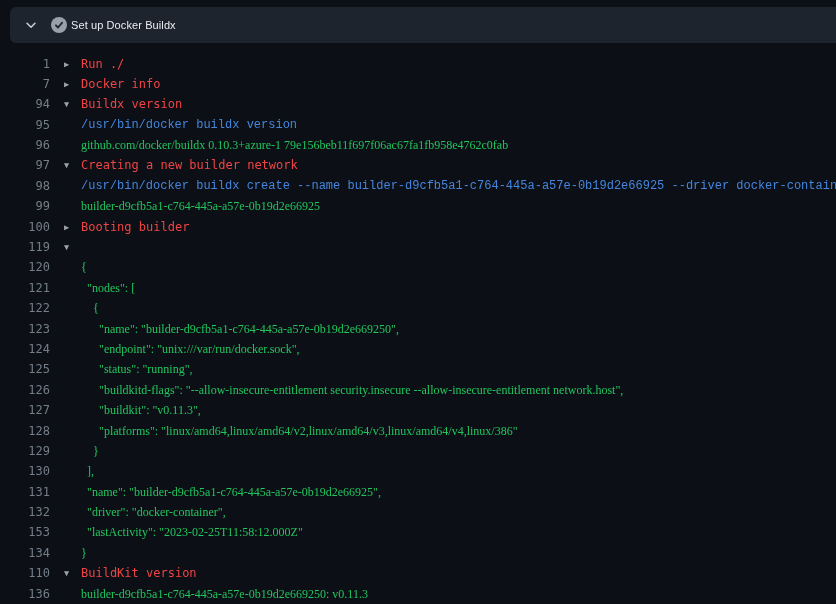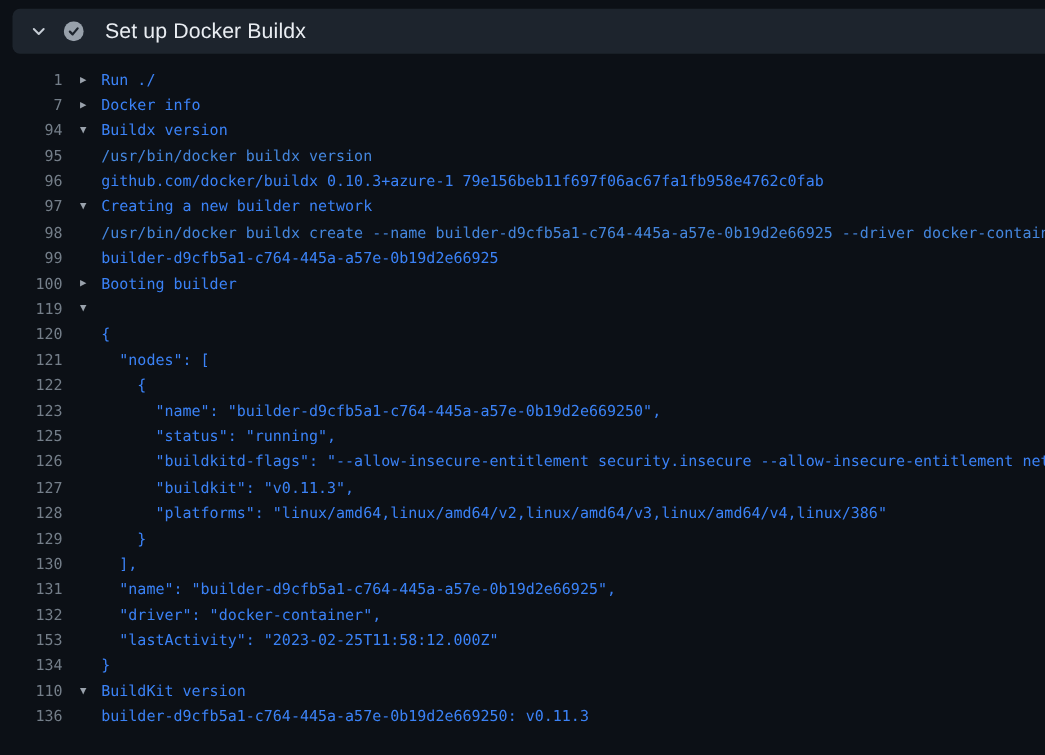--- a/index.html
+++ b/index.html
@@ -17,23 +17,23 @@
     left: 10px; top: 7px; right: -8px; height: 36px;
     background: #1d242d;
     border-radius: 6px;
     display: flex;
     align-items: center;
     cursor: pointer;
   }
   .chevron-wrap { margin-left: 13px; width: 16px; height: 16px; display: flex; align-items: center; justify-content: center; }
   .check-wrap   { margin-left: 12px; width: 16px; height: 16px; }
   .step-title {
-    margin-left: 17px;
+    margin-left: 4px;
     color: #e9edf2;
-    font-size: 17px;
+    font-size: 11px;
     font-weight: 500;
     letter-spacing: .1px;
   }
 
   
   .log {
     position: absolute;
     top: 53.5px; left: 0; right: 0;
     font-family: "DejaVu Sans Mono", monospace;
     font-size: 12px;
@@ -56,24 +56,24 @@
   .marker {
     flex: 0 0 31px;
     width: 31px;
     box-sizing: border-box;
     padding-left: 14px;
     color: #9aa2ac;
     font-size: 8.5px;
     line-height: 20.4px;
   }
   .text { flex: 0 0 auto; }
-  .row.output  .text { color: #3b82f6; }
-  .row.group   .text { color: #3b82f6; }
+  .row.output  .text { color: #22c55e; font-family: Liberation Serif, serif; }
+  .row.group   .text { color: #ef4444; }
   .row.group   { cursor: pointer; }
-  .row.command .text { color: #4486dd; }
+  .row.command .text { color: #4486dd; font-family: Liberation Mono, monospace; }
 </style>
 </head>
 <body>
 
 <div>
 
   <div class="step-header">
     <span class="chevron-wrap">
       <svg width="14" height="14" viewBox="0 0 16 16">
         <path d="M3.5 6 L8 10.5 L12.5 6" fill="none" stroke="#c6cdd5" stroke-width="1.8" stroke-linecap="round" stroke-linejoin="round"></path>
@@ -96,20 +96,21 @@
       <div class="row output"><span class="num">96</span><span class="marker"></span><span class="text">github.com/docker/buildx 0.10.3+azure-1 79e156beb11f697f06ac67fa1fb958e4762c0fab</span></div>
       <div class="row group"><span class="num">97</span><span class="marker">▼</span><span class="text">Creating a new builder network</span></div>
       <div class="row command"><span class="num">98</span><span class="marker"></span><span class="text">/usr/bin/docker buildx create --name builder-d9cfb5a1-c764-445a-a57e-0b19d2e66925 --driver docker-container</span></div>
       <div class="row output"><span class="num">99</span><span class="marker"></span><span class="text">builder-d9cfb5a1-c764-445a-a57e-0b19d2e66925</span></div>
       <div class="row group"><span class="num">100</span><span class="marker">▶</span><span class="text">Booting builder</span></div>
       <div class="row group"><span class="num">119</span><span class="marker">▼</span></div>
       <div class="row output"><span class="num">120</span><span class="marker"></span><span class="text">{</span></div>
       <div class="row output"><span class="num">121</span><span class="marker"></span><span class="text">  "nodes": [</span></div>
       <div class="row output"><span class="num">122</span><span class="marker"></span><span class="text">    {</span></div>
       <div class="row output"><span class="num">123</span><span class="marker"></span><span class="text">      "name": "builder-d9cfb5a1-c764-445a-a57e-0b19d2e669250",</span></div>
+      <div class="row output"><span class="num">124</span><span class="marker"></span><span class="text">      "endpoint": "unix:///var/run/docker.sock",</span></div>
       <div class="row output"><span class="num">125</span><span class="marker"></span><span class="text">      "status": "running",</span></div>
       <div class="row output"><span class="num">126</span><span class="marker"></span><span class="text">      "buildkitd-flags": "--allow-insecure-entitlement security.insecure --allow-insecure-entitlement network.host",</span></div>
       <div class="row output"><span class="num">127</span><span class="marker"></span><span class="text">      "buildkit": "v0.11.3",</span></div>
       <div class="row output"><span class="num">128</span><span class="marker"></span><span class="text">      "platforms": "linux/amd64,linux/amd64/v2,linux/amd64/v3,linux/amd64/v4,linux/386"</span></div>
       <div class="row output"><span class="num">129</span><span class="marker"></span><span class="text">    }</span></div>
       <div class="row output"><span class="num">130</span><span class="marker"></span><span class="text">  ],</span></div>
       <div class="row output"><span class="num">131</span><span class="marker"></span><span class="text">  "name": "builder-d9cfb5a1-c764-445a-a57e-0b19d2e66925",</span></div>
       <div class="row output"><span class="num">132</span><span class="marker"></span><span class="text">  "driver": "docker-container",</span></div>
       <div class="row output"><span class="num">153</span><span class="marker"></span><span class="text">  "lastActivity": "2023-02-25T11:58:12.000Z"</span></div>
       <div class="row output"><span class="num">134</span><span class="marker"></span><span class="text">}</span></div>

